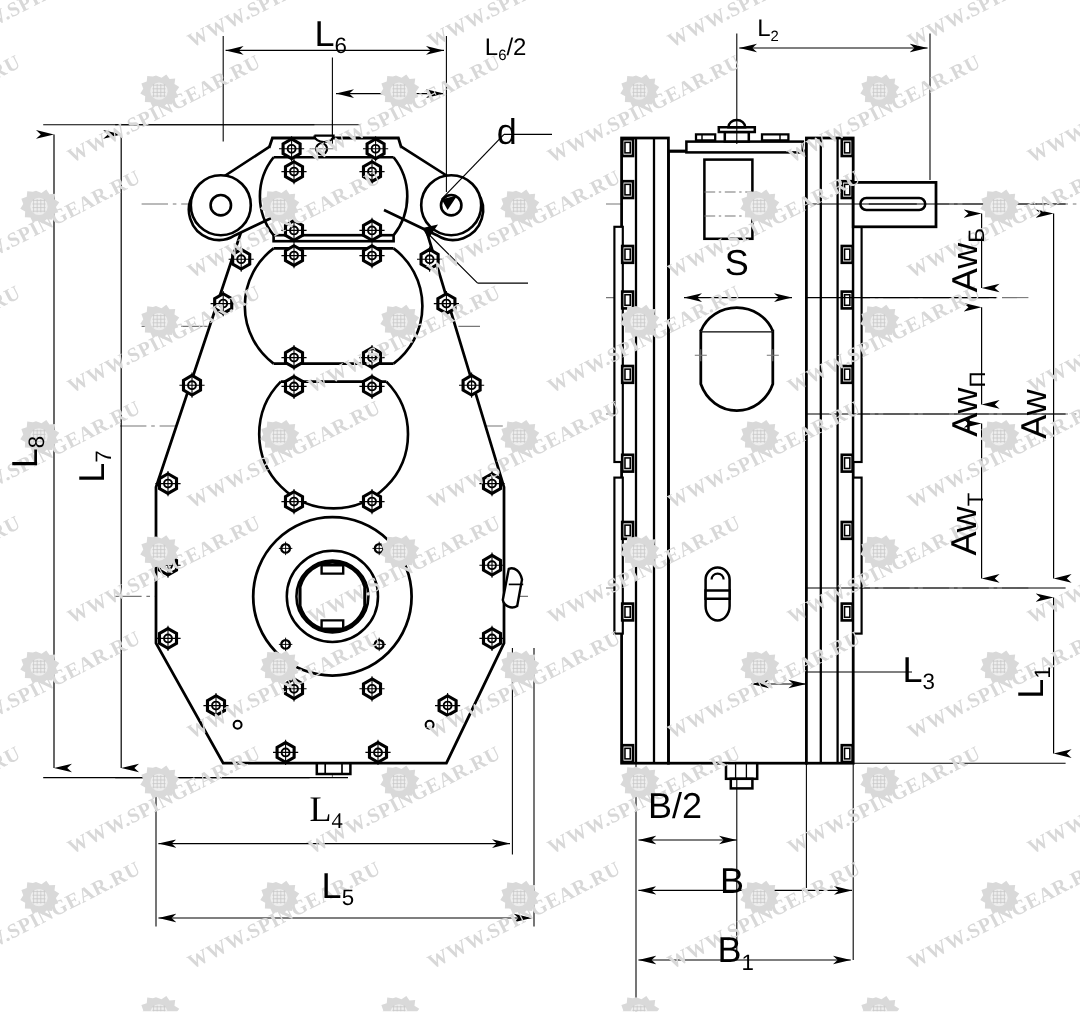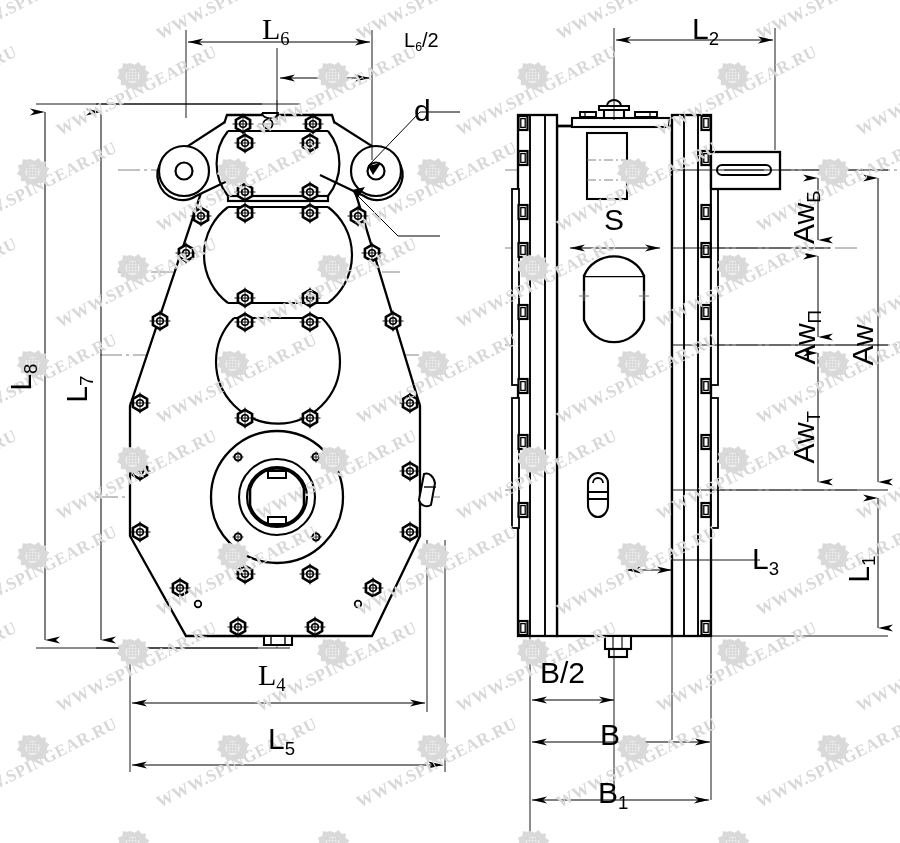--- a/index.html
+++ b/index.html
@@ -471,28 +471,28 @@
         <use href="#gearmk" x="130" y="846"></use>
         <use href="#gearmk" x="330" y="846"></use>
         <use href="#gearmk" x="530" y="846"></use>
         <use href="#gearmk" x="730" y="846"></use>
         <use href="#gearmk" x="930" y="846"></use>
         <use href="#gearmk" x="1130" y="846"></use>
       </g>
   </svg>
 
   <div id="labels">
-      <div class="lbl" style="left: 262px; top: 14px; font-size: 30px; font-family: Liberation Serif, serif;"><span>L</span><span class="sub">6</span></div>
+      <div class="lbl" style="left: 262px; top: 14px; font-size: 30px;"><span>L</span><span class="sub">6</span></div>
       <div class="lbl" style="left: 404px; top: 30px; font-size: 20px;"><span>L</span><span class="sub">6</span><span>/2</span></div>
       <div class="lbl" style="left: 414px; top: 96px; font-size: 30px;"><span>d</span></div>
       <div class="lbl rot" style="left: 10px; top: 360px; font-size: 30px; transform: rotate(-90deg);"><span>L</span><span class="sub">8</span></div>
       <div class="lbl rot" style="left: 66px; top: 372px; font-size: 30px; transform: rotate(-90deg);"><span>L</span><span class="sub">7</span></div>
       <div class="lbl" style="left: 258px; top: 660px; font-size: 30px; font-family: Liberation Serif, serif;"><span>L</span><span class="sub">4</span></div>
       <div class="lbl" style="left: 268px; top: 724px; font-size: 30px;"><span>L</span><span class="sub">5</span></div>
-      <div class="lbl" style="left: 692px; top: 14px; font-size: 30px;"><span>L</span><span class="sub">2</span></div>
+      <div class="lbl" style="left: 631px; top: 14px; font-size: 20px;"><span>L</span><span class="sub">2</span></div>
       <div class="lbl" style="left: 604px; top: 205px; font-size: 30px;"><span>S</span></div>
       <div class="lbl rot" style="left: 780px; top: 200px; font-size: 30px; transform: rotate(-90deg);"><span>Aw</span><span class="sub">Б</span></div>
       <div class="lbl rot" style="left: 780px; top: 320px; font-size: 30px; transform: rotate(-90deg);"><span>Aw</span><span class="sub">П</span></div>
       <div class="lbl rot" style="left: 780px; top: 420px; font-size: 30px; transform: rotate(-90deg);"><span>Aw</span><span class="sub">Т</span></div>
       <div class="lbl rot" style="left: 842px; top: 330px; font-size: 30px; transform: rotate(-90deg);"><span>Aw</span></div>
       <div class="lbl" style="left: 752px; top: 544px; font-size: 30px;"><span>L</span><span class="sub">3</span></div>
       <div class="lbl rot" style="left: 848px; top: 552px; font-size: 30px; transform: rotate(-90deg);"><span>L</span><span class="sub">1</span></div>
       <div class="lbl" style="left: 540px; top: 658px; font-size: 30px;"><span>B</span><span>/2</span></div>
       <div class="lbl" style="left: 600px; top: 720px; font-size: 30px;"><span>B</span></div>
       <div class="lbl" style="left: 598px; top: 778px; font-size: 30px;"><span>B</span><span class="sub">1</span></div>

